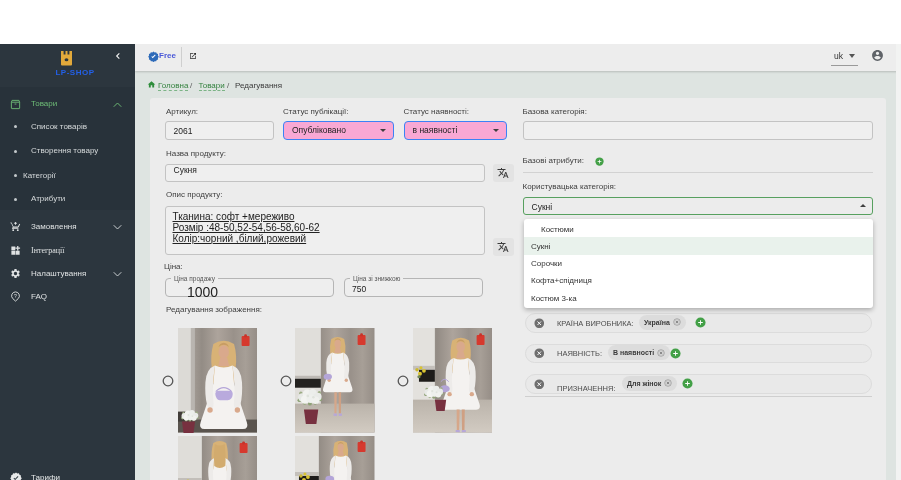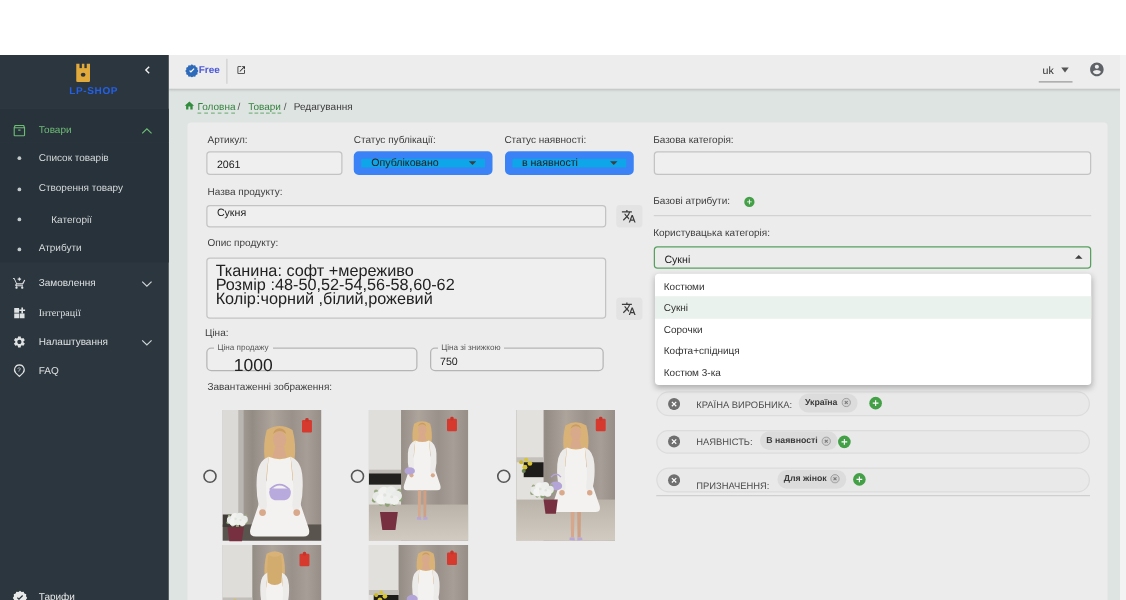--- a/index.html
+++ b/index.html
@@ -2,21 +2,21 @@
 <html><head>
 <meta charset="utf-8">
 <style>
   * { margin:0; padding:0; box-sizing:border-box; }
   html,body { width:901px; height:480px; overflow:hidden; }
   body { font-family:"Liberation Sans", sans-serif; }
   #app { position:relative; width:901px; height:480px; background:#dee4e1; overflow:hidden;margin-top:44px; }
   .abs { position:absolute; }
   .lbl { position:absolute; font-size:8px; color:#3d3d3d; }
   .inp { position:absolute; background:#efefef; border:1px solid #c3c3c3; border-radius:3px; font-size:8.5px; color:#222; }
-  .sel { position:absolute; background:#0ea5e9; border:6px solid #3b82f6; border-radius:4px; font-size:8.5px; color:#222; }
+  .sel { position:absolute; background:#f9a8d4; border:1px solid #3b82f6; border-radius:4px; font-size:8.5px; color:#222; }
   .sel .txt { position:absolute; left:8px; top:50%; transform:translateY(-50%); }
   .caret { position:absolute; right:7px; top:50%; margin-top:-1.5px; width:0; height:0; border-left:3px solid transparent; border-right:3px solid transparent; border-top:3.5px solid #3f3f3f; }
   .caret.up { border-top:none; border-bottom:3.5px solid #3f3f3f; }
 </style>
 </head>
 <body>
 <div id="app">
 
   <div class="abs" style="left:135px;top:0;width:766px;height:27px;background:#ededed;box-shadow:0 1px 2px rgba(0,0,0,0.18);"></div>
   <div class="abs" style="left:147.5px;top:6px;width:60px;height:14px;">
@@ -73,39 +73,39 @@
       <span style="position:absolute;left:8px;top:0;">Сукня</span>
     </div>
   <div class="abs" style="left:493px;top:119.5px;width:20.5px;height:18px;background:#e3e3e3;border-radius:3px;">
     <svg width="12" height="12" viewBox="0 0 24 24" style="position:absolute;left:4px;top:3px;">
       <path fill="#3c3c3c" d="M12.87 15.07l-2.54-2.51.03-.03A17.52 17.52 0 0 0 14.07 6H17V4h-7V2H8v2H1v2h11.17C11.5 7.92 10.44 9.75 9 11.35 8.07 10.32 7.3 9.19 6.69 8h-2c.73 1.63 1.73 3.17 2.98 4.56l-5.09 5.02L4 19l5-5 3.11 3.11.76-2.04zM18.5 10h-2L12 22h2l1.12-3h4.75L21 22h2l-4.5-12zm-2.62 7l1.62-4.33L19.12 17h-3.24z"></path>
     </svg>
   </div>
 
   <span class="lbl" style="left:166px;top:146px;">Опис продукту:</span>
   <div class="inp" style="left:164.5px;top:161.5px;width:320px;height:49px;">
-    <div style="position:absolute;left:7px;top:4.5px;line-height:11px;font-size:13px;">Тканина: софт +мереживо<br>Розмір :48-50,52-54,56-58,60-62<br>Колір:чорний ,білий,рожевий</div>
+    <div style="position:absolute;left:7px;top:4.5px;line-height:11px;font-size:10px;text-decoration:underline;">Тканина: софт +мереживо<br>Розмір :48-50,52-54,56-58,60-62<br>Колір:чорний ,білий,рожевий</div>
   </div>
   <div class="abs" style="left:493px;top:193.5px;width:20.5px;height:18px;background:#e3e3e3;border-radius:3px;">
     <svg width="12" height="12" viewBox="0 0 24 24" style="position:absolute;left:4px;top:3px;">
       <path fill="#3c3c3c" d="M12.87 15.07l-2.54-2.51.03-.03A17.52 17.52 0 0 0 14.07 6H17V4h-7V2H8v2H1v2h11.17C11.5 7.92 10.44 9.75 9 11.35 8.07 10.32 7.3 9.19 6.69 8h-2c.73 1.63 1.73 3.17 2.98 4.56l-5.09 5.02L4 19l5-5 3.11 3.11.76-2.04zM18.5 10h-2L12 22h2l1.12-3h4.75L21 22h2l-4.5-12zm-2.62 7l1.62-4.33L19.12 17h-3.24z"></path>
     </svg>
   </div>
 
   <span class="lbl" style="left:164px;top:218px;">Ціна:</span>
   <fieldset class="abs" style="left:165px;top:230.5px;width:169px;height:22px;border:1px solid #b5b5b5;border-radius:4px;background:#eeeeee;">
     <legend style="margin-left:5px;padding:0 3px;font-size:6.5px;color:#555;">Ціна продажу</legend>
     <span style="position:absolute;left:21px;top:2.5px;font-size:14px;color:#222;">1000</span>
   </fieldset>
   <fieldset class="abs" style="left:344px;top:230.5px;width:139px;height:22px;border:1px solid #b5b5b5;border-radius:4px;background:#eeeeee;">
     <legend style="margin-left:5px;padding:0 3px;font-size:6.5px;color:#555;">Ціна зі знижкою</legend>
     <span style="position:absolute;left:7px;top:2.5px;font-size:8.5px;color:#222;">750</span>
   </fieldset>
 
-  <span class="lbl" style="left:166px;top:261px;">Завантаженні зображення:</span>
+  <span class="lbl" style="left:166px;top:261px;">Редагування зображення:</span>
 
   <span class="lbl" style="left:522.5px;top:112px;">Базові атрибути:</span>
   <svg class="abs" style="left:594.5px;top:112.5px;" width="9" height="9" viewBox="0 0 24 24">
     <circle cx="12" cy="12" r="11" fill="#43a047"></circle>
     <path fill="#fff" d="M11 7h2v4h4v2h-4v4h-2v-4H7v-2h4z"></path>
   </svg>
   <div class="abs" style="left:522.5px;top:127.5px;width:350px;height:1px;background:#d2d2d2;"></div>
   <span class="lbl" style="left:522.5px;top:137.5px;">Користувацька категорія:</span>
   <div class="abs" style="left:522.5px;top:152.5px;width:350px;height:18px;background:#ececec;border:1px solid #57a05f;border-radius:3px;">
     <span style="position:absolute;left:8px;top:4.5px;font-size:8.5px;color:#222;">Сукні</span>
@@ -162,21 +162,21 @@
       </svg>
   </div>
   <svg class="abs" style="left:681.5px;top:334px;" width="11" height="11" viewBox="0 0 24 24">
       <circle cx="12" cy="12" r="11" fill="#43a047"></circle>
       <path fill="#fff" d="M11 7h2v4h4v2h-4v4h-2v-4H7v-2h4z"></path>
     </svg>
 
   <div class="abs" style="left:525px;top:352px;width:347px;height:1px;background:#cfcfcf;"></div>
 
   <div class="abs" style="left:524px;top:175px;width:349px;height:89px;background:#fff;border-radius:3px;box-shadow:0 2px 5px rgba(0,0,0,0.28);z-index:30;">
-    <div style="position:absolute;left:0;top:1px;width:100%;height:29px;">
+    <div style="position:absolute;left:10px;top:1px;width:100%;height:29px;">
         <span style="position:absolute;left:7px;top:4.5px;font-size:8px;color:#333;">Костюми</span>
       </div>
     <div style="position:absolute;left:0;top:18.3px;width:100%;height:17.3px;background:#e9f2ec;">
         <span style="position:absolute;left:7px;top:4.5px;font-size:8px;color:#333;">Сукні</span>
       </div>
     <div style="position:absolute;left:0;top:35.6px;width:100%;height:17.3px;">
         <span style="position:absolute;left:7px;top:4.5px;font-size:8px;color:#333;">Сорочки</span>
       </div>
     <div style="position:absolute;left:0;top:52.9px;width:100%;height:17.3px;">
         <span style="position:absolute;left:7px;top:4.5px;font-size:8px;color:#333;">Кофта+спідниця</span>
@@ -418,21 +418,21 @@
     <svg style="position:absolute;left:113px;top:57px;" width="9" height="7" viewBox="0 0 24 16">
         <path fill="none" stroke="#6dbb76" stroke-width="2.6" d="M2 14 L12 4 L22 14"></path>
       </svg>
 
     <div style="position:absolute;left:0;top:70px;width:135px;height:96px;background:#28323a;"></div>
     <div style="position:absolute;left:14px;top:81px;width:3px;height:3px;border-radius:50%;background:#c3c9cb;"></div>
     <span style="position:absolute;left:31px;top:77.5px;font-size:8px;color:#d6dadb;">Список товарів</span>
     <div style="position:absolute;left:14px;top:105.5px;width:3px;height:3px;border-radius:50%;background:#c3c9cb;"></div>
     <span style="position:absolute;left:31px;top:102px;font-size:8px;color:#d6dadb;">Створення товару</span>
     <div style="position:absolute;left:14px;top:130px;width:3px;height:3px;border-radius:50%;background:#c3c9cb;"></div>
-    <span style="position:absolute;left:41px;top:126.5px;font-size:8px;color:#d6dadb;">Категорії</span>
+    <span style="position:absolute;left:23px;top:126.5px;font-size:8px;color:#d6dadb;">Категорії</span>
     <div style="position:absolute;left:14px;top:153.5px;width:3px;height:3px;border-radius:50%;background:#c3c9cb;"></div>
     <span style="position:absolute;left:31px;top:150px;font-size:8px;color:#d6dadb;">Атрибути</span>
 
     <svg style="position:absolute;left:10px;top:177px;" width="11" height="11" viewBox="0 0 24 24">
         <path fill="#dfe2e3" d="M7 18c-1.1 0-2 .9-2 2s.9 2 2 2 2-.9 2-2-.9-2-2-2zm10 0c-1.1 0-2 .9-2 2s.9 2 2 2 2-.9 2-2-.9-2-2-2zM7.2 14.6h9.9c.75 0 1.41-.41 1.75-1.03L22.2 7l-1.74-.96-3.36 6.06H7.6L3.4 3H1v2h1.6l3.6 7.59-1.35 2.44C4.18 16.37 5.14 17.6 6.4 17.6h12v-2H7.2z"></path>
         <path fill="#dfe2e3" d="M11 2h2v2h2v2h-2v2h-2V6H9V4h2z"></path>
       </svg>
     <span style="position:absolute;left:31px;top:178px;font-size:8px;color:#dfe2e3;">Замовлення</span>
     <svg style="position:absolute;left:113px;top:180px;" width="9" height="7" viewBox="0 0 24 16">
         <path fill="none" stroke="#cfd4d6" stroke-width="2.6" d="M2 2 L12 12 L22 2"></path>

